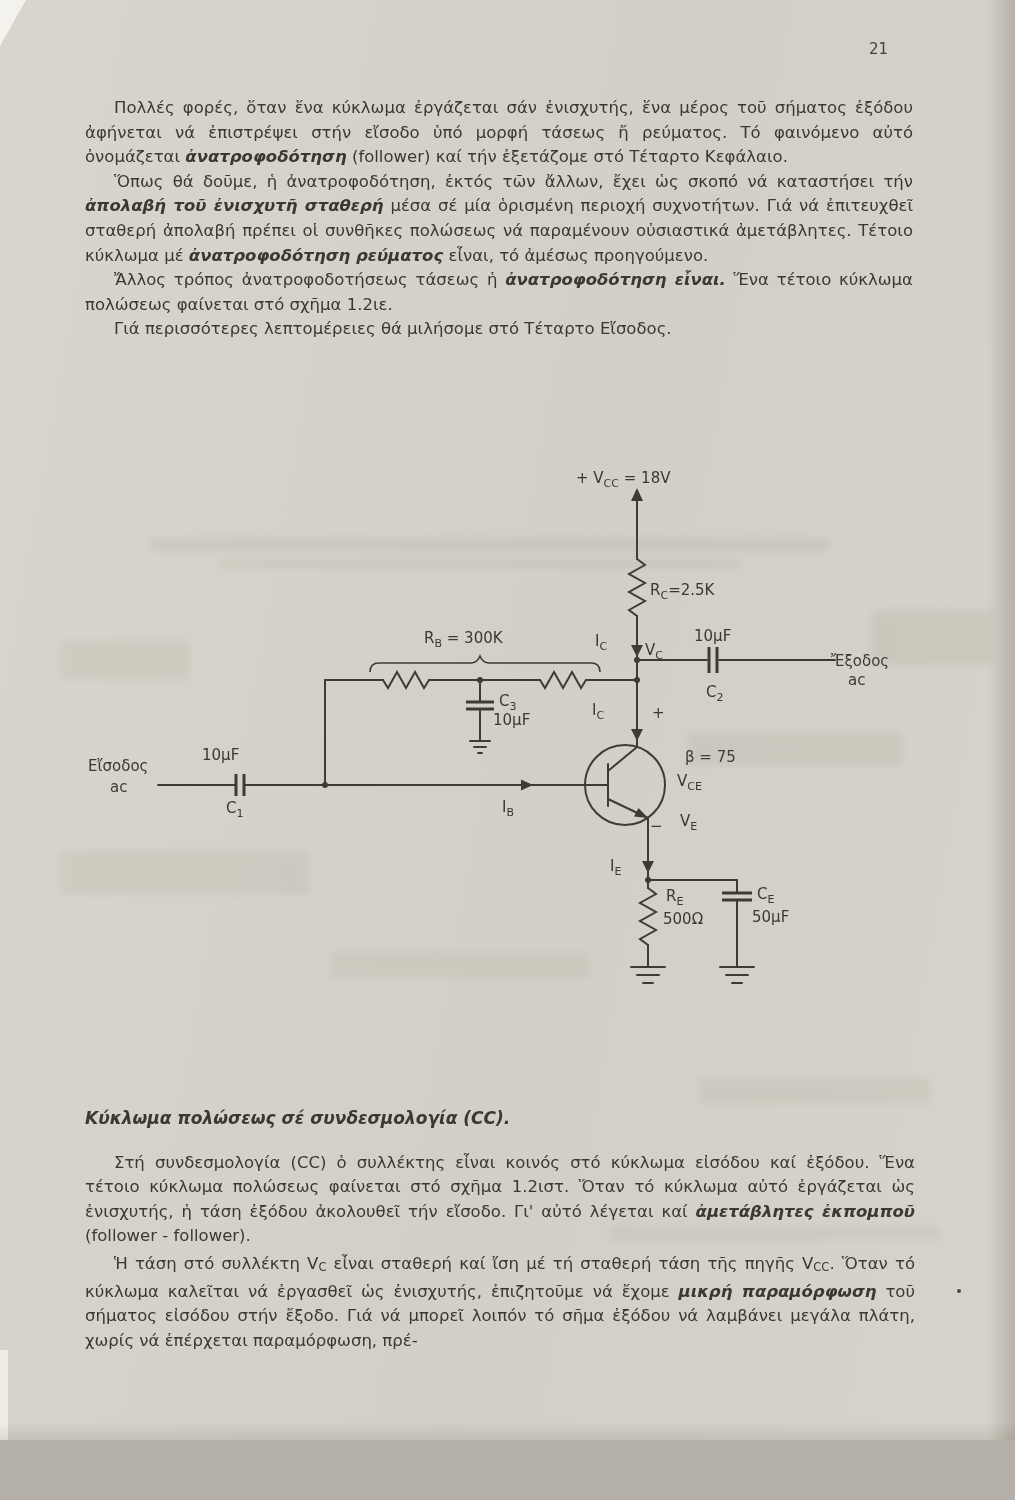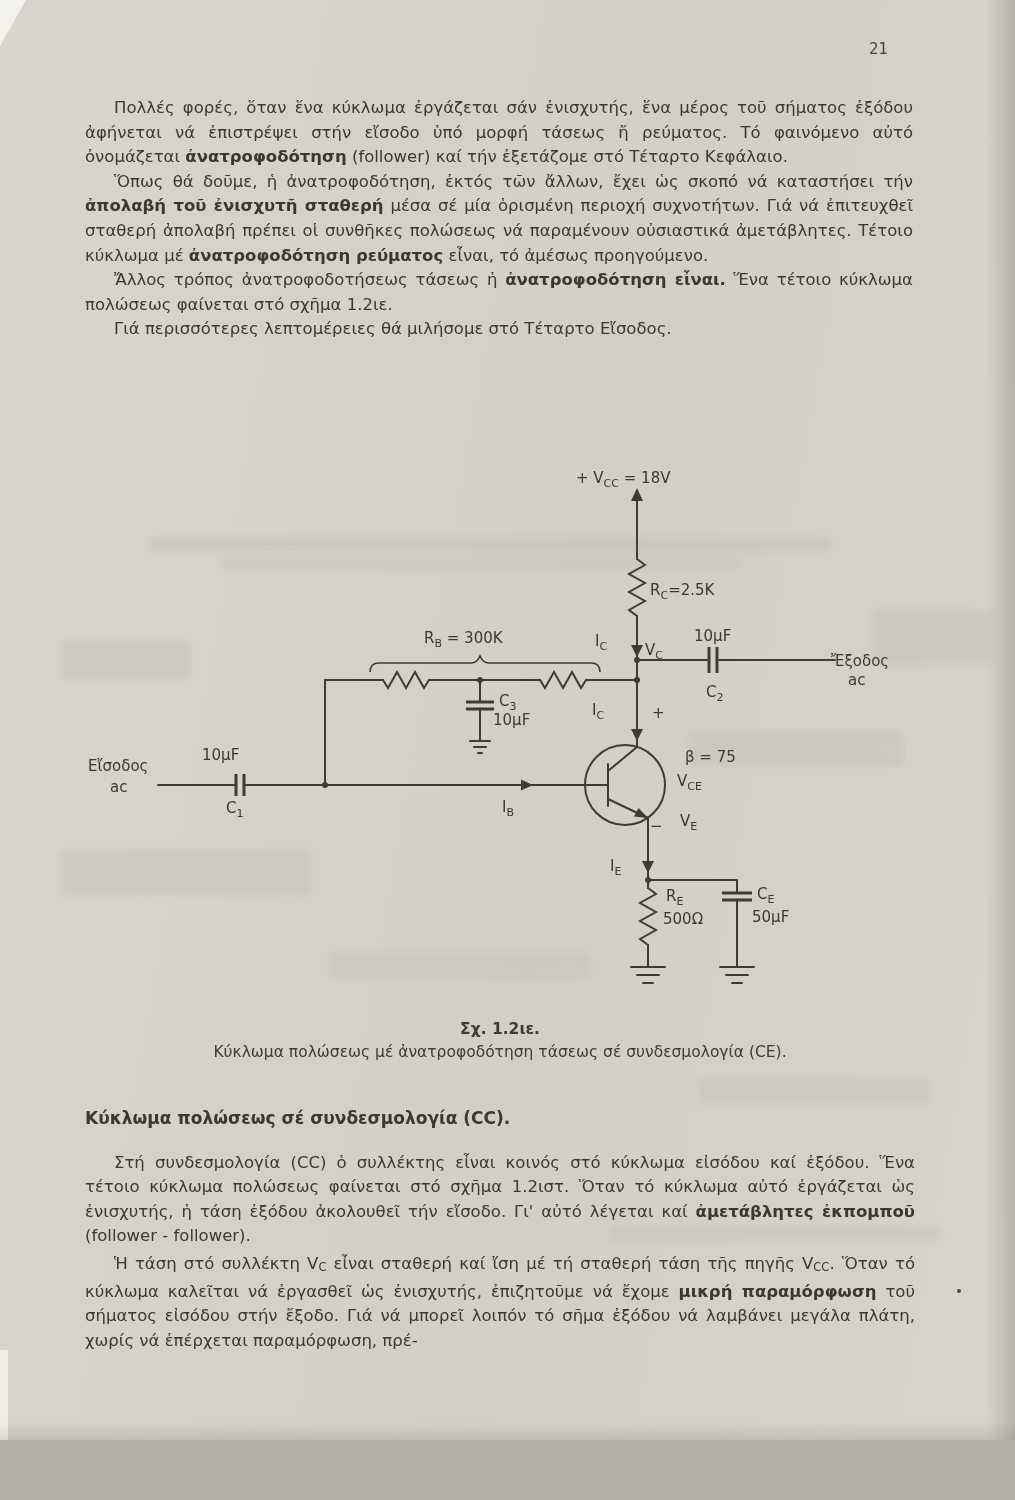--- a/index.html
+++ b/index.html
@@ -6,28 +6,28 @@
   .page {
     position:relative; width:1015px; height:1440px; overflow:hidden;
     background:linear-gradient(100deg,#d9d5cc 0%,#d3cfc6 55%,#d7d3ca 100%);
     font-family:"DejaVu Sans", sans-serif; color:#3a3833;
     -webkit-font-smoothing:antialiased;
   }
   .pagenum { position:absolute; left:869px; top:40px; font-size:15px; color:#45433d; }
   .bodytext { position:absolute; left:85px; top:96px; width:828px;
     font-size:16.5px; line-height:24.6px; text-align:justify; }
   .bodytext p, .lower p { margin:0; text-indent:29px; }
-  .bi { font-weight:bold; }
+  .bi { font-weight:bold; font-style:italic; }
   .sub-inline { font-size:11.5px; vertical-align:-2px; }
   .caption { position:absolute; left:85px; top:1020px; width:830px;
     text-align:center; font-size:15.5px; color:#3d3b35; }
   .caption .fig { font-weight:bold; margin-bottom:5px; }
   .lower { position:absolute; left:85px; top:1106px; width:830px;
     font-size:16.5px; line-height:24.6px; text-align:justify; }
-  .lower .heading { font-size:17px; font-weight:bold; 
+  .lower .heading { font-size:17px; font-weight:bold; font-style:italic;
     margin:0 0 20px 0; text-align:left; }
   .lower p + p { margin-top:3px; }
   .circuit { position:absolute; left:78px; top:455px; }
   .wire { stroke:#3d3b36; stroke-width:2; fill:none; stroke-linecap:round; }
   .plate { stroke:#3d3b36; stroke-width:3; fill:none; }
   .brace { stroke:#3d3b36; stroke-width:1.6; fill:none; }
   .dot { fill:#3d3b36; }
   .arrow { fill:#3d3b36; stroke:none; }
   svg text { font-family:"DejaVu Sans", sans-serif; font-size:15px; fill:#3a3833; }
   svg .sub { font-size:11px; }
@@ -173,24 +173,20 @@
 
     <g>
       <circle class="dot" cx="559" cy="205" r="3"></circle>
       <circle class="dot" cx="559" cy="225" r="3"></circle>
       <circle class="dot" cx="402" cy="225" r="3"></circle>
       <circle class="dot" cx="247" cy="330" r="3"></circle>
       <circle class="dot" cx="570" cy="425" r="3"></circle>
     </g>
   </svg>
 
-  <div class="caption">
-    <div class="fig">Σχ. 1.2ιε.</div>
-    <div>Κύκλωμα πολώσεως μέ ἀνατροφοδότηση τάσεως σέ συνδεσμολογία (CE).</div>
-  </div>
 
   <div class="lower">
     <h3 class="heading">Κύκλωμα πολώσεως σέ συνδεσμολογία (CC).</h3>
     <p><span>Στή συνδεσμολογία (CC) ὁ συλλέκτης εἶναι κοινός στό κύκλωμα εἰσόδου καί ἐξόδου. Ἕνα τέτοιο κύκλωμα πολώσεως φαίνεται στό σχῆμα 1.2ιστ. Ὅταν τό κύκλωμα αὐτό ἐργάζεται ὡς ἐνισχυτής, ἡ τάση ἐξόδου ἀκολουθεῖ τήν εἴσοδο. Γι' αὐτό λέγεται καί </span><span class="bi">ἀμετάβλητες ἐκπομποῦ</span><span> (follower - follower).</span></p>
     <p><span>Ἡ τάση στό συλλέκτη V</span><span class="sub-inline">C</span><span> εἶναι σταθερή καί ἴση μέ τή σταθερή τάση τῆς πηγῆς V</span><span class="sub-inline">CC</span><span>. Ὅταν τό κύκλωμα καλεῖται νά ἐργασθεῖ ὡς ἐνισχυτής, ἐπιζητοῦμε νά ἔχομε </span><span class="bi">μικρή παραμόρφωση</span><span> τοῦ σήματος εἰσόδου στήν ἔξοδο. Γιά νά μπορεῖ λοιπόν τό σῆμα ἐξόδου νά λαμβάνει μεγάλα πλάτη, χωρίς νά ἐπέρχεται παραμόρφωση, πρέ-</span></p>
   </div>
 
   <div class="bleed" style="left:150px; top:538px; width:680px; height:13px; opacity:.10;"></div>
   <div class="bleed" style="left:220px; top:558px; width:520px; height:11px; opacity:.08;"></div>
   <div class="bleed" style="left:872px; top:610px; width:120px; height:55px; opacity:.10;"></div>

